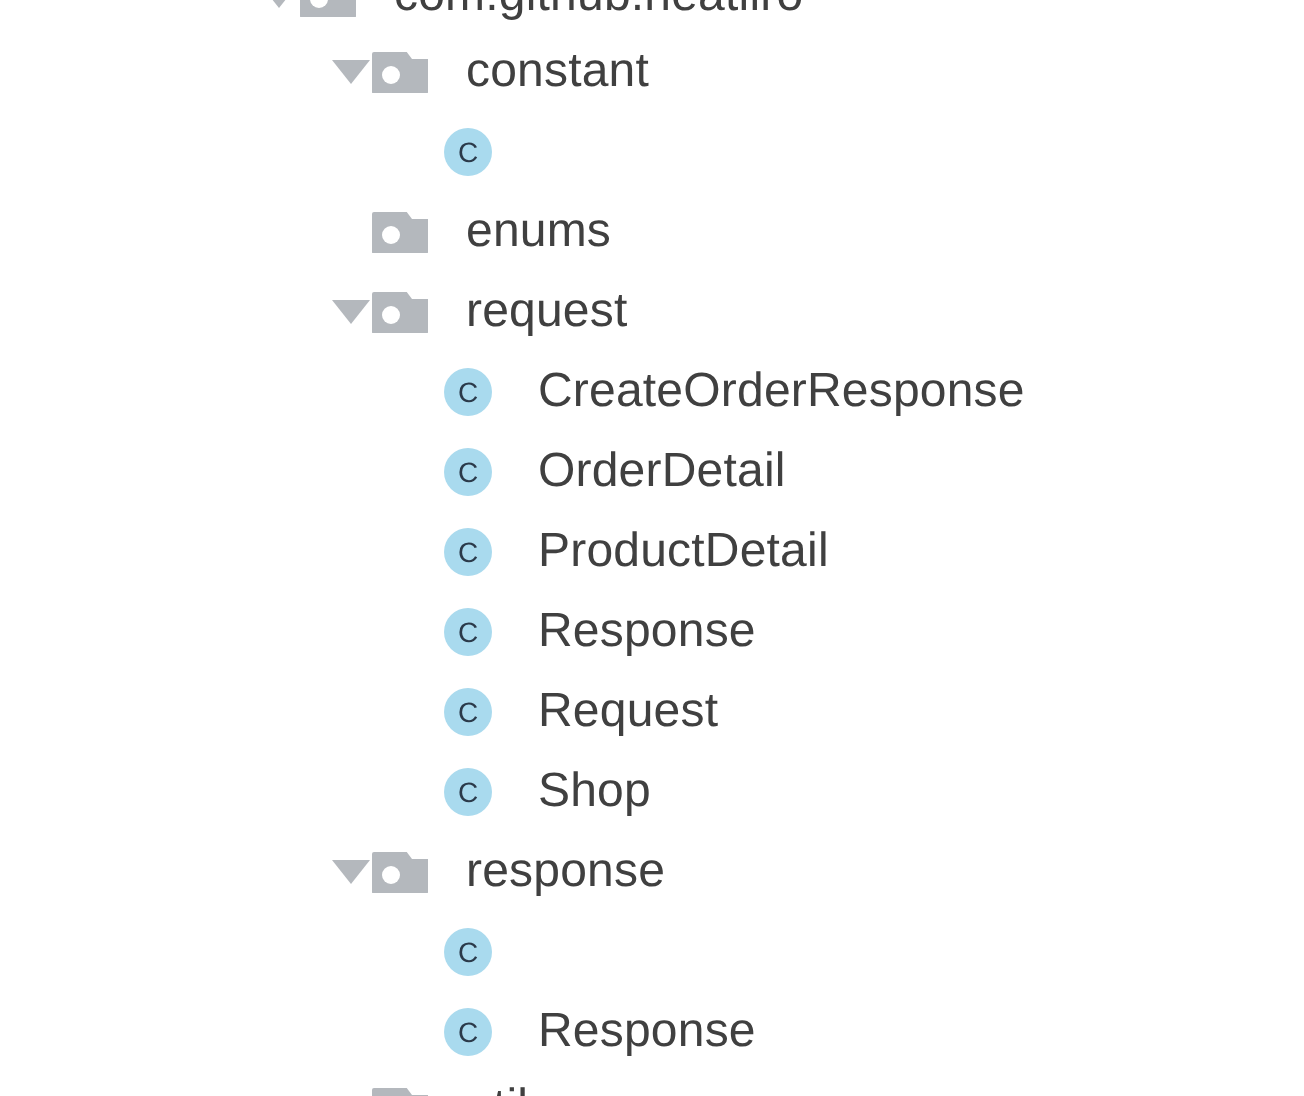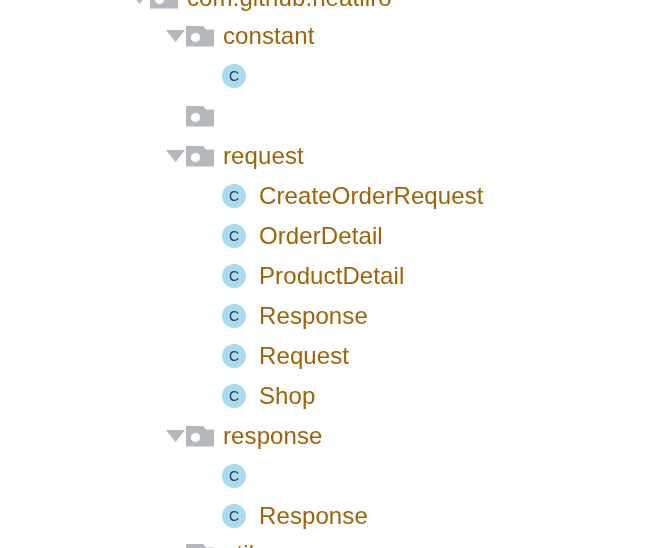--- a/index.html
+++ b/index.html
@@ -48,23 +48,23 @@
     width: 28px;
     height: 40px;
     display: flex;
     align-items: center;
     justify-content: flex-start;
   }
 
   .label {
     font-size: 24px;
     line-height: 28px;
-    color: #a16207;
+    color: #404040;
     letter-spacing: 0.1px;
-    padding-left: 9px;
+    padding-left: 19px;
   }
 
   
   .folder {
     position: relative;
     width: 28px;
     height: 21px;
   }
   .folder .body {
     position: absolute;
@@ -148,20 +148,21 @@
       </span>
     </div>
     <div class="row" style="top: 96px; padding-left: 164px;">
       <span class="twisty empty"></span>
       <span class="icon-slot">
         <span class="folder">
           <span class="body"></span>
           <span class="dot"></span>
         </span>
       </span>
+      <span class="label">enums</span>
     </div>
     <div class="row" style="top: 136px; padding-left: 164px;">
       <span class="twisty">
         <svg width="19" height="12" viewBox="0 0 19 12" aria-hidden="true">
           <polygon points="0,0 19,0 9.5,12" fill="#b4b8bd"></polygon>
         </svg>
       </span>
       <span class="icon-slot">
         <span class="folder">
           <span class="body"></span>
@@ -170,21 +171,21 @@
       </span>
       <span class="label">request</span>
     </div>
     <div class="row" style="top: 176px; padding-left: 200px;">
       <span class="twisty empty"></span>
       <span class="icon-slot">
         <span class="classicon">
           <span>C</span>
         </span>
       </span>
-      <span class="label">CreateOrderRequest</span>
+      <span class="label">CreateOrderResponse</span>
     </div>
     <div class="row" style="top: 216px; padding-left: 200px;">
       <span class="twisty empty"></span>
       <span class="icon-slot">
         <span class="classicon">
           <span>C</span>
         </span>
       </span>
       <span class="label">OrderDetail</span>
     </div>

